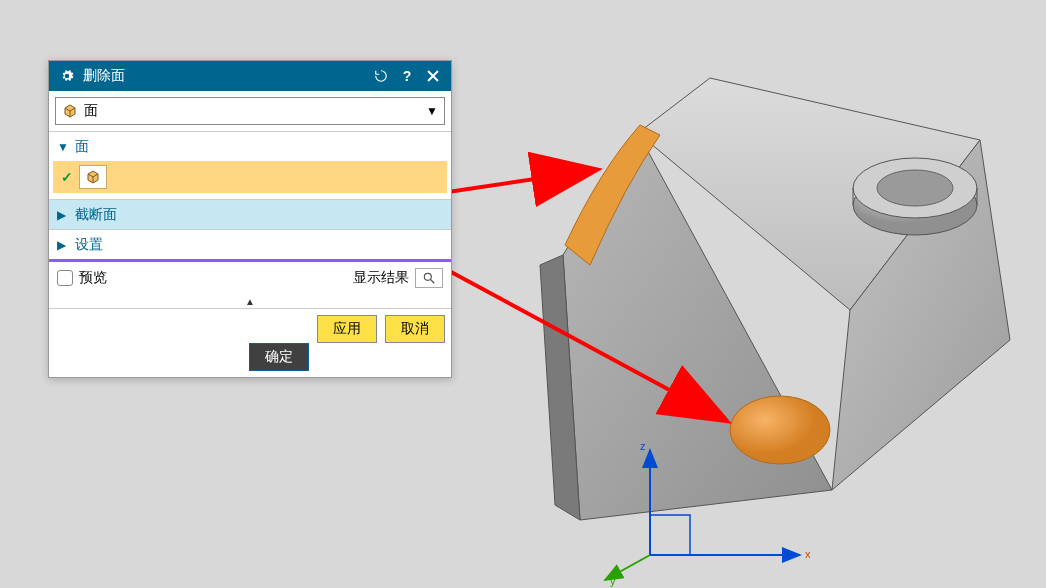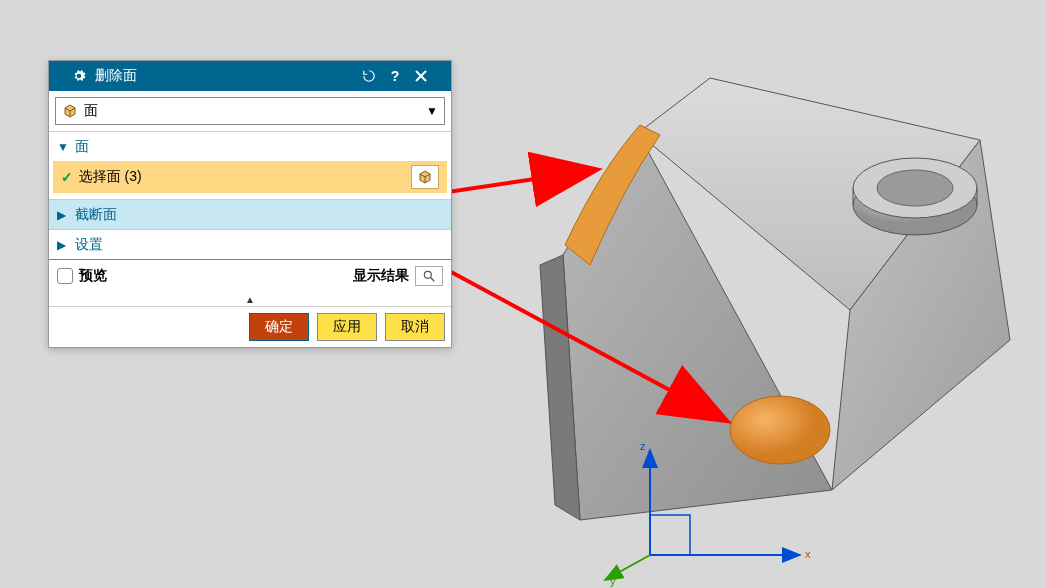--- a/index.html
+++ b/index.html
@@ -22,21 +22,21 @@
       border: 1px solid #999;
       box-shadow: 0 2px 8px rgba(0,0,0,0.2);
     }
     
     .dialog-header {
       background: #00668f;
       color: #fff;
       height: 30px;
       display: flex;
       align-items: center;
-      padding: 0 20px;
+      padding: 0 8px;
       gap: 6px;
     }
     .dialog-header .title { flex: 1; }
     .header-icon { display: flex; align-items: center; justify-content: center; width: 20px; height: 20px; cursor: pointer; }
     
     .dropdown-row {
       padding: 6px;
       background: #fff;
     }
     .dropdown {
@@ -91,22 +91,21 @@
       background: #fff;
       display: flex; align-items: center; justify-content: center;
       cursor: pointer;
     }
     
     .footer-row {
       display: flex;
       align-items: center;
       padding: 6px 8px;
       gap: 6px;
-      border-top: 1px solid #8b5cf6;
-      font-weight: bold;
+      border-top: 3px solid #8b5cf6;
     }
     .checkbox {
       width: 16px; height: 16px;
       border: 1px solid #888;
       border-radius: 3px;
       cursor: pointer;
     }
     .spacer { flex: 1; }
     .result-btn {
       display: flex; align-items: center; gap: 4px;
@@ -137,23 +136,24 @@
       height: 28px;
       border: 1px solid #888;
       background: #fde047;
       display: flex;
       align-items: center;
       justify-content: center;
       cursor: pointer;
       padding: 0 10px;
     }
     .action-btn.primary {
-      background: #c2410c;
+      background: #404040;
       color: #fff;
       border-color: #00668f;
+      margin-top: 28px;
     }
     
     .viewport {
       position: absolute;
       left: 0; top: 0; right: 0; bottom: 0;
       z-index: -1;
     }
     
     .annotations {
       position: absolute;
@@ -270,21 +270,20 @@
     </div>
   </div>
 
   <div class="section-header">
     <span class="caret">▼</span>
     <span>面</span>
   </div>
 
   <div class="selection-row">
     <span class="check">✓</span>
-    <span class="text">选择面 (3)</span>
     <span class="btn">
       <svg width="16" height="16" viewBox="0 0 16 16">
           <polygon points="3,5 8,2 13,5 13,11 8,14 3,11" fill="#f4c067" stroke="#7a5a20"></polygon>
           <line x1="3" y1="5" x2="8" y2="8" stroke="#7a5a20"></line>
           <line x1="13" y1="5" x2="8" y2="8" stroke="#7a5a20"></line>
           <line x1="8" y1="8" x2="8" y2="14" stroke="#7a5a20"></line>
         </svg>
     </span>
   </div>
 

